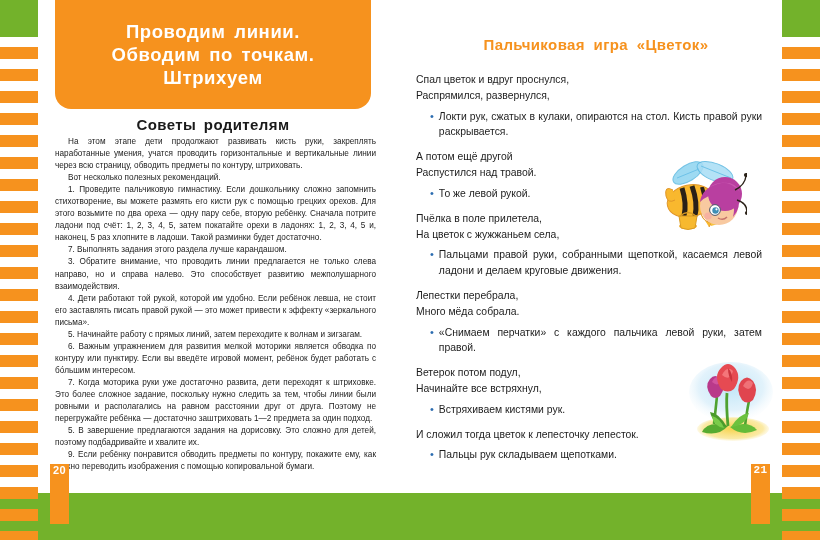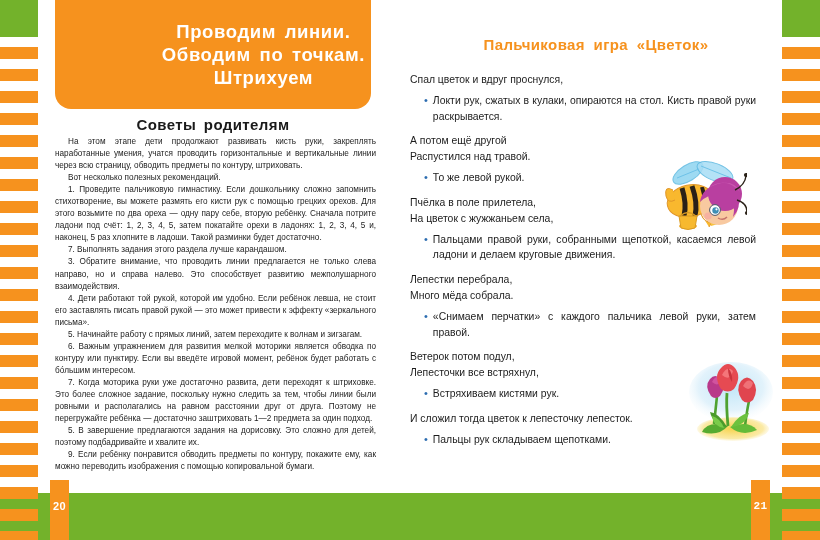--- a/index.html
+++ b/index.html
@@ -34,43 +34,43 @@
     position: absolute; top: 47px; width: 38px;
     display: flex; flex-direction: column; gap: 10px;
   }
   .dashes.left  { left: 0; }
   .dashes.right { right: 0; }
   .dash { width: 38px; height: 12px; background: #f6921e; }
 
   
   .page-tab {
     position: absolute; width: 19px; height: 60px;
-    background: #f6921e; bottom: 0;
+    background: #f6921e; bottom: 16px;
     color: #ffffff; font-size: 11px; font-weight: bold;
-    text-align: center; padding-top: 20px;
+    text-align: center; 
     letter-spacing: .3px;
   }
   .page-tab.left  { left: 50px; }
   .page-tab.right { left: 751px; font-family: Liberation Mono, monospace; }
 
   
   .page {
     position: absolute; top: 0; bottom: 47px;
     background: #ffffff;
   }
   .page.left  { left: 38px;  width: 372px; }
   .page.right { left: 410px; width: 372px; }
 
   
   .title-plate {
     position: absolute; left: 17px; top: 0;
     width: 316px; height: 109px;
     background: #f6921e;
     border-radius: 0 0 16px 16px;
-    display: flex; align-items: center; justify-content: flex-end;
+    display: flex; align-items: center; justify-content: center;
   }
   .title-plate h1 {
     color: #ffffff;
     font-size: 18.5px; line-height: 1.26;
     font-weight: bold;
     text-align: center;
     letter-spacing: .6px;
     padding: 0 6px;
     word-spacing: 3px;
   }
@@ -90,21 +90,21 @@
   .body-left p { text-indent: 13px; }
 
   
   .rhead {
     position: absolute; left: 12px; top: 36px; width: 348px;
     text-align: center;
     color: #f6921e; font-size: 15px; font-weight: bold;
     letter-spacing: .4px; word-spacing: 4px;
   }
   .body-right {
-    position: absolute; left: 0; top: 72px; width: 346px;
+    position: absolute; left: 6px; top: 72px; width: 346px;
     font-size: 10.4px; line-height: 1.52; color: #1c1c1c;
   }
   .verse { margin-bottom: 5px; }
   .verse .ln { white-space: nowrap; }
   .note {
     display: flex; gap: 5px;
     margin: 2px 0 9px 14px;
     text-align: justify;
   }
   .note .bullet { color: #2b6cb0; font-size: 11px; line-height: 1.35; flex: 0 0 auto; }
@@ -203,20 +203,21 @@
       </div>
   </div>
 
   <div class="page right">
 
     <div class="rhead">Пальчиковая  игра  «Цветок»</div>
 
     <div class="body-right" id="right-body">
         <div class="verse">
           <div class="ln">Спал цветок и вдруг проснулся,</div>
+          <div class="ln">Распрямился,  развернулся,</div>
         </div>
         <div class="note">
           <span class="bullet">•</span>
           <span class="ntext wrapnote">Локти  рук,  сжатых  в  кулаки,  опираются  на  стол.  Кисть  правой  руки  раскрывается.</span>
         </div>
         <div class="verse">
           <div class="ln">А  потом  ещё  другой</div>
           <div class="ln">Распустился  над  травой.</div>
         </div>
         <div class="note">
@@ -234,21 +235,21 @@
         <div class="verse">
           <div class="ln">Лепестки  перебрала,</div>
           <div class="ln">Много  мёда  собрала.</div>
         </div>
         <div class="note">
           <span class="bullet">•</span>
           <span class="ntext wrapnote">«Снимаем  перчатки»  с  каждого  пальчика  левой  руки,  затем  правой.</span>
         </div>
         <div class="verse">
           <div class="ln">Ветерок  потом  подул,</div>
-          <div class="ln">Лепесточки  все  встряхнул,</div>
+          <div class="ln">Начинайте  все  встряхнул,</div>
         </div>
         <div class="note">
           <span class="bullet">•</span>
           <span class="ntext wrapnote">Встряхиваем  кистями  рук.</span>
         </div>
         <div class="verse">
           <div class="ln">И  сложил  тогда  цветок  к  лепесточку  лепесток.</div>
         </div>
         <div class="note">
           <span class="bullet">•</span>

